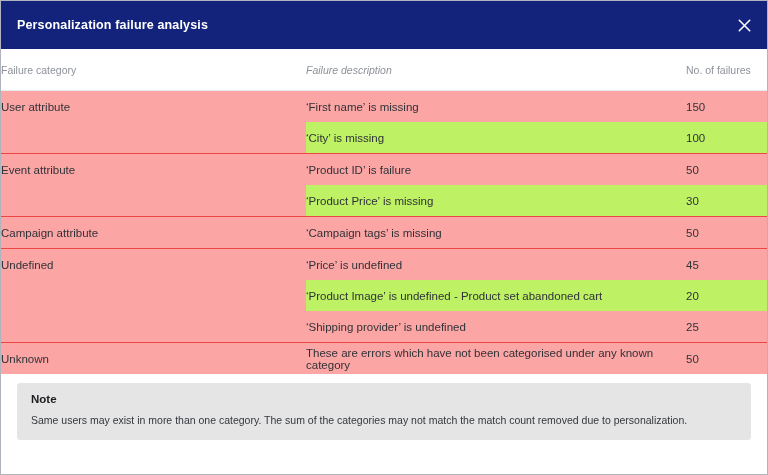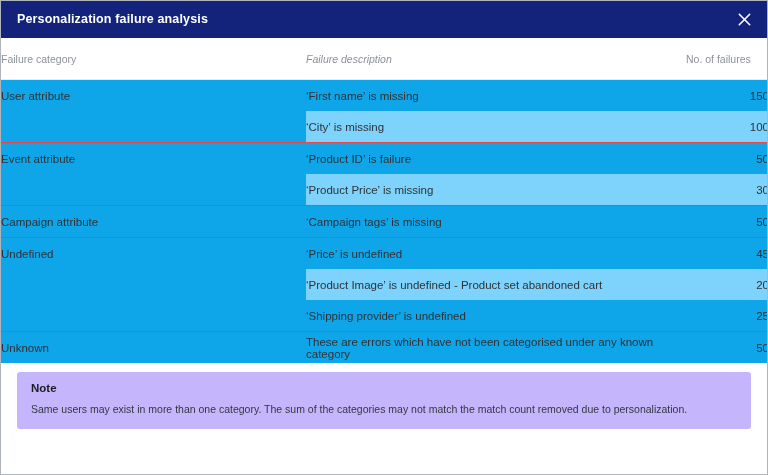--- a/index.html
+++ b/index.html
@@ -17,21 +17,21 @@
     width: 768px;
     height: 475px;
     box-sizing: border-box;
     background: #ffffff;
     border: 1px solid #b0b4bd;
     overflow: hidden;
   }
 
   
   .modal-header {
-    height: 37px;
+    height: 48px;
     background: #13237b;
     display: flex;
     align-items: center;
     justify-content: space-between;
     padding: 0 12px 0 16px;
     box-sizing: border-box;
     gap: 20px;
   }
   .modal-title {
     color: #ffffff;
@@ -82,40 +82,40 @@
   th.h-cat   { text-align: left;  padding-left: 16px; }
   th.h-desc  { text-align: left;  padding-left: 9px; font-style: italic; }
   th.h-count { text-align: left; padding-right: 26px; }
 
   .table tbody td {
     font-size: 11.5px;
     color: #2f3237;
     padding: 0;
     height: 31px;
     vertical-align: middle;
-    background: #0ea5e9;
+    background: #fca5a5;
   }
   td.c-cat   { text-align: left;  padding-left: 16px; color: #1b1d21; }
   td.c-desc  { text-align: left;  padding-left: 9px; }
-  td.c-count { text-align: right; padding-right: 26px; }
+  td.c-count { padding-right: 26px; }
 
   
   tr.shaded td.c-desc,
-  tr.shaded td.c-count { background: #7dd3fc; }
+  tr.shaded td.c-count { background: #bef264; }
 
   
   tr.group-start td { border-top: 1px solid #ef4444; }
   tr.first-group td { border-top: none; }
 
   
   .note-area {
     padding: 9px 18px 0 16px;
   }
   .note-box {
-    background: #c4b5fd;
+    background: #e5e5e5;
     border-radius: 3px;
     padding: 10px 14px 12px 14px;
     box-sizing: border-box;
     width: 734px;
   }
   .note-title {
     font-size: 11.5px;
     font-weight: bold;
     color: #1b1d21;
     margin-bottom: 7px;

